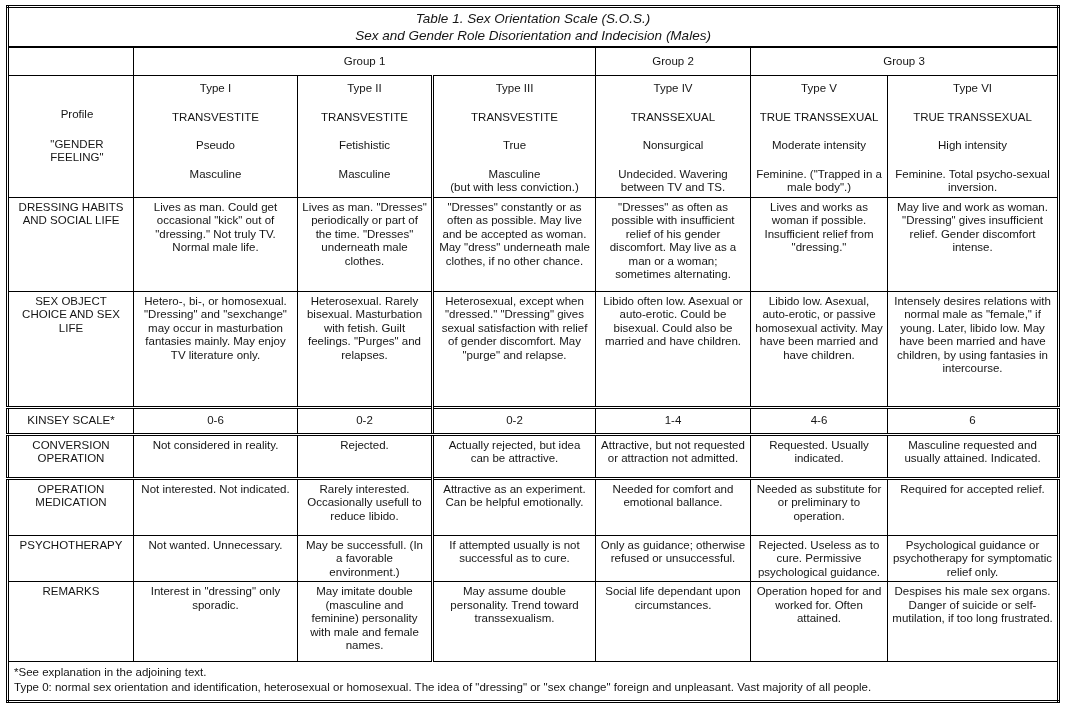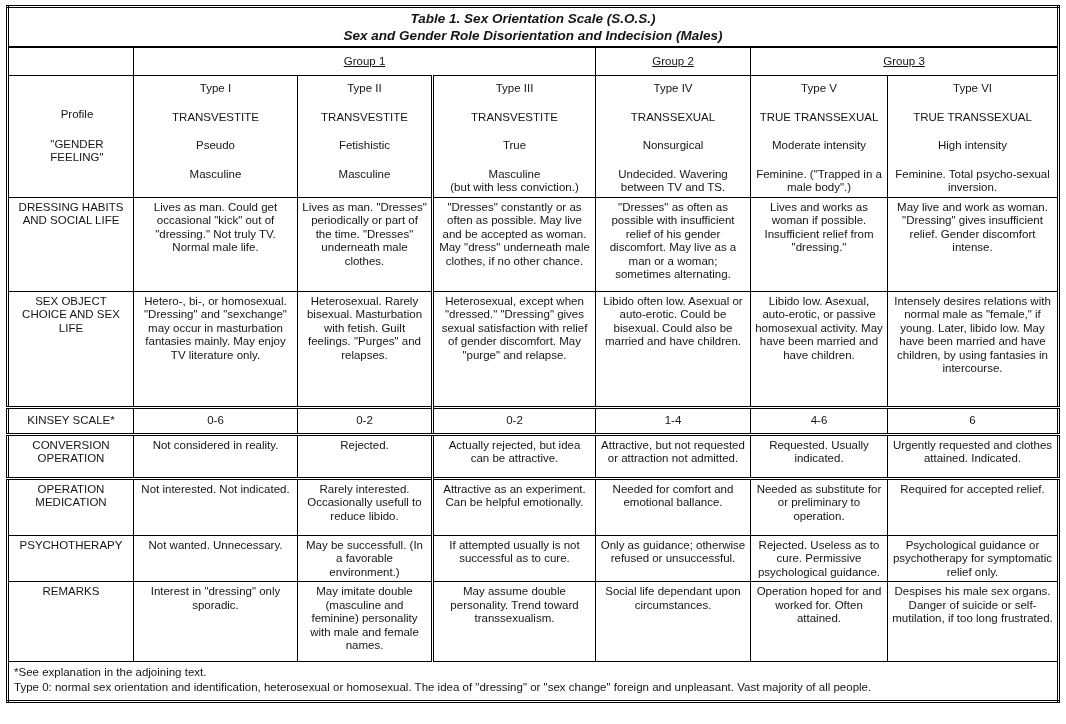--- a/index.html
+++ b/index.html
@@ -1,21 +1,21 @@
 <!DOCTYPE html>
 <html><head>
 <meta charset="utf-8">
 <style>
   html,body{margin:0;padding:0;background:#fff;}
   body{width:1066px;height:724px;font-family:"Liberation Sans",sans-serif;color:#151515;}
   table{border-collapse:collapse;table-layout:fixed;width:1054px;margin:5px auto 0 6px;border:3px double #000;}
   td{border:1px solid #000;vertical-align:top;text-align:center;padding:3px 4px 2px;font-size:11.5px;line-height:13.5px;overflow:hidden;}
   td.vmid{vertical-align:middle;padding-top:0;padding-bottom:0;}
-  .title-cell{border-bottom:2px solid #000;font-style:italic;font-weight:bold;font-size:13.5px;line-height:17px;}
-  .group-cell{font-size:11.5px;text-decoration:underline;}
+  .title-cell{border-bottom:2px solid #000;font-style:italic;font-weight:normal;font-size:13.5px;line-height:17px;}
+  .group-cell{font-size:11.5px;}
   .dbl-left{border-left:3px double #000;}
   .dbl-top{border-top:3px double #000;}
   .dbl-bottom{border-bottom:3px double #000;}
   .plines{padding-top:3px;}
   .pline{margin-bottom:15px;white-space:pre-line;text-align:center;}
   .pline:last-child{margin-bottom:0;}
   .profile-label{display:flex;flex-direction:column;justify-content:center;gap:16px;height:108px;margin-left:12px;}
   .cell-text{white-space:pre-line;}
   .foot-cell{text-align:left;padding:3px 5px;line-height:14.5px;}
 </style>
@@ -171,21 +171,21 @@
     <td class="dbl-left">
           <div class="cell-text">Actually rejected, but idea can be attractive.</div>
         </td>
     <td>
           <div class="cell-text">Attractive, but not requested or attraction not admitted.</div>
         </td>
     <td>
           <div class="cell-text">Requested. Usually indicated.</div>
         </td>
     <td>
-          <div class="cell-text">Urgently requested and clothes attained. Indicated.</div>
+          <div class="cell-text">Masculine requested and usually attained. Indicated.</div>
         </td>
   </tr>
 
   <tr style="height:57px">
     <td class="dbl-top cell-text">OPERATION MEDICATION</td>
     <td class="dbl-top">
           <div class="cell-text">Not interested. Not indicated.</div>
         </td>
     <td class="dbl-top">
           <div class="cell-text">Rarely interested. Occasionally usefull to reduce libido.</div>

